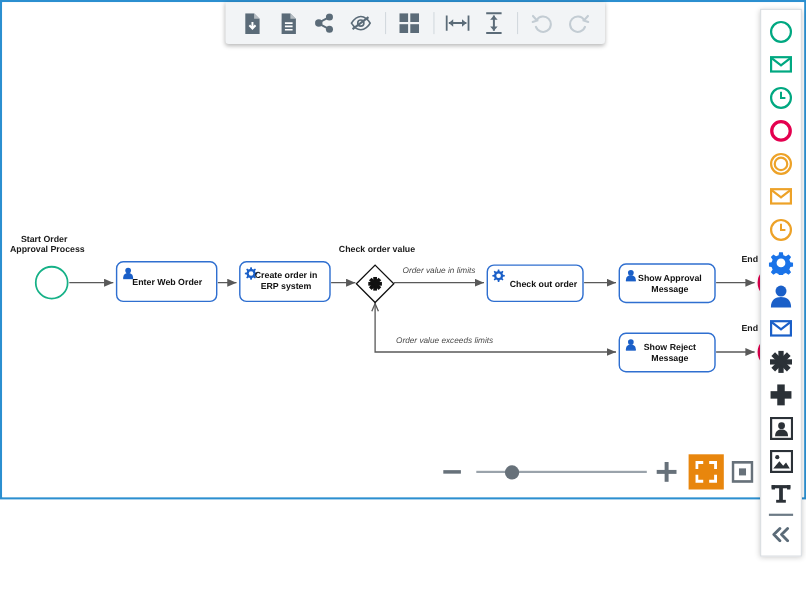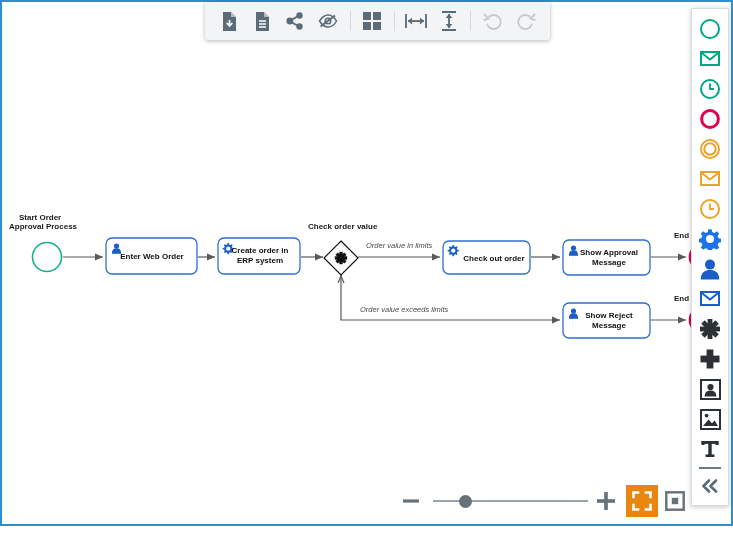--- a/index.html
+++ b/index.html
@@ -4,21 +4,21 @@
 <style>
   * { box-sizing: border-box; margin: 0; padding: 0; }
   html, body {
     width: 733px; height: 542px;
     font-family: "Liberation Sans", sans-serif;
     background: #ffffff;
     overflow: hidden;
   }
   #app {
     position: relative;
-    width: 733px; height: 526px;
+    width: 733px; height: 454px;
     background: #ffffff;
     border: 2px solid #2b8fd0;
   }
 
   
   #canvas {
     position: absolute;
     left: 0; top: 0; right: 0; bottom: 0;
     background: #ffffff;
     overflow: hidden;

